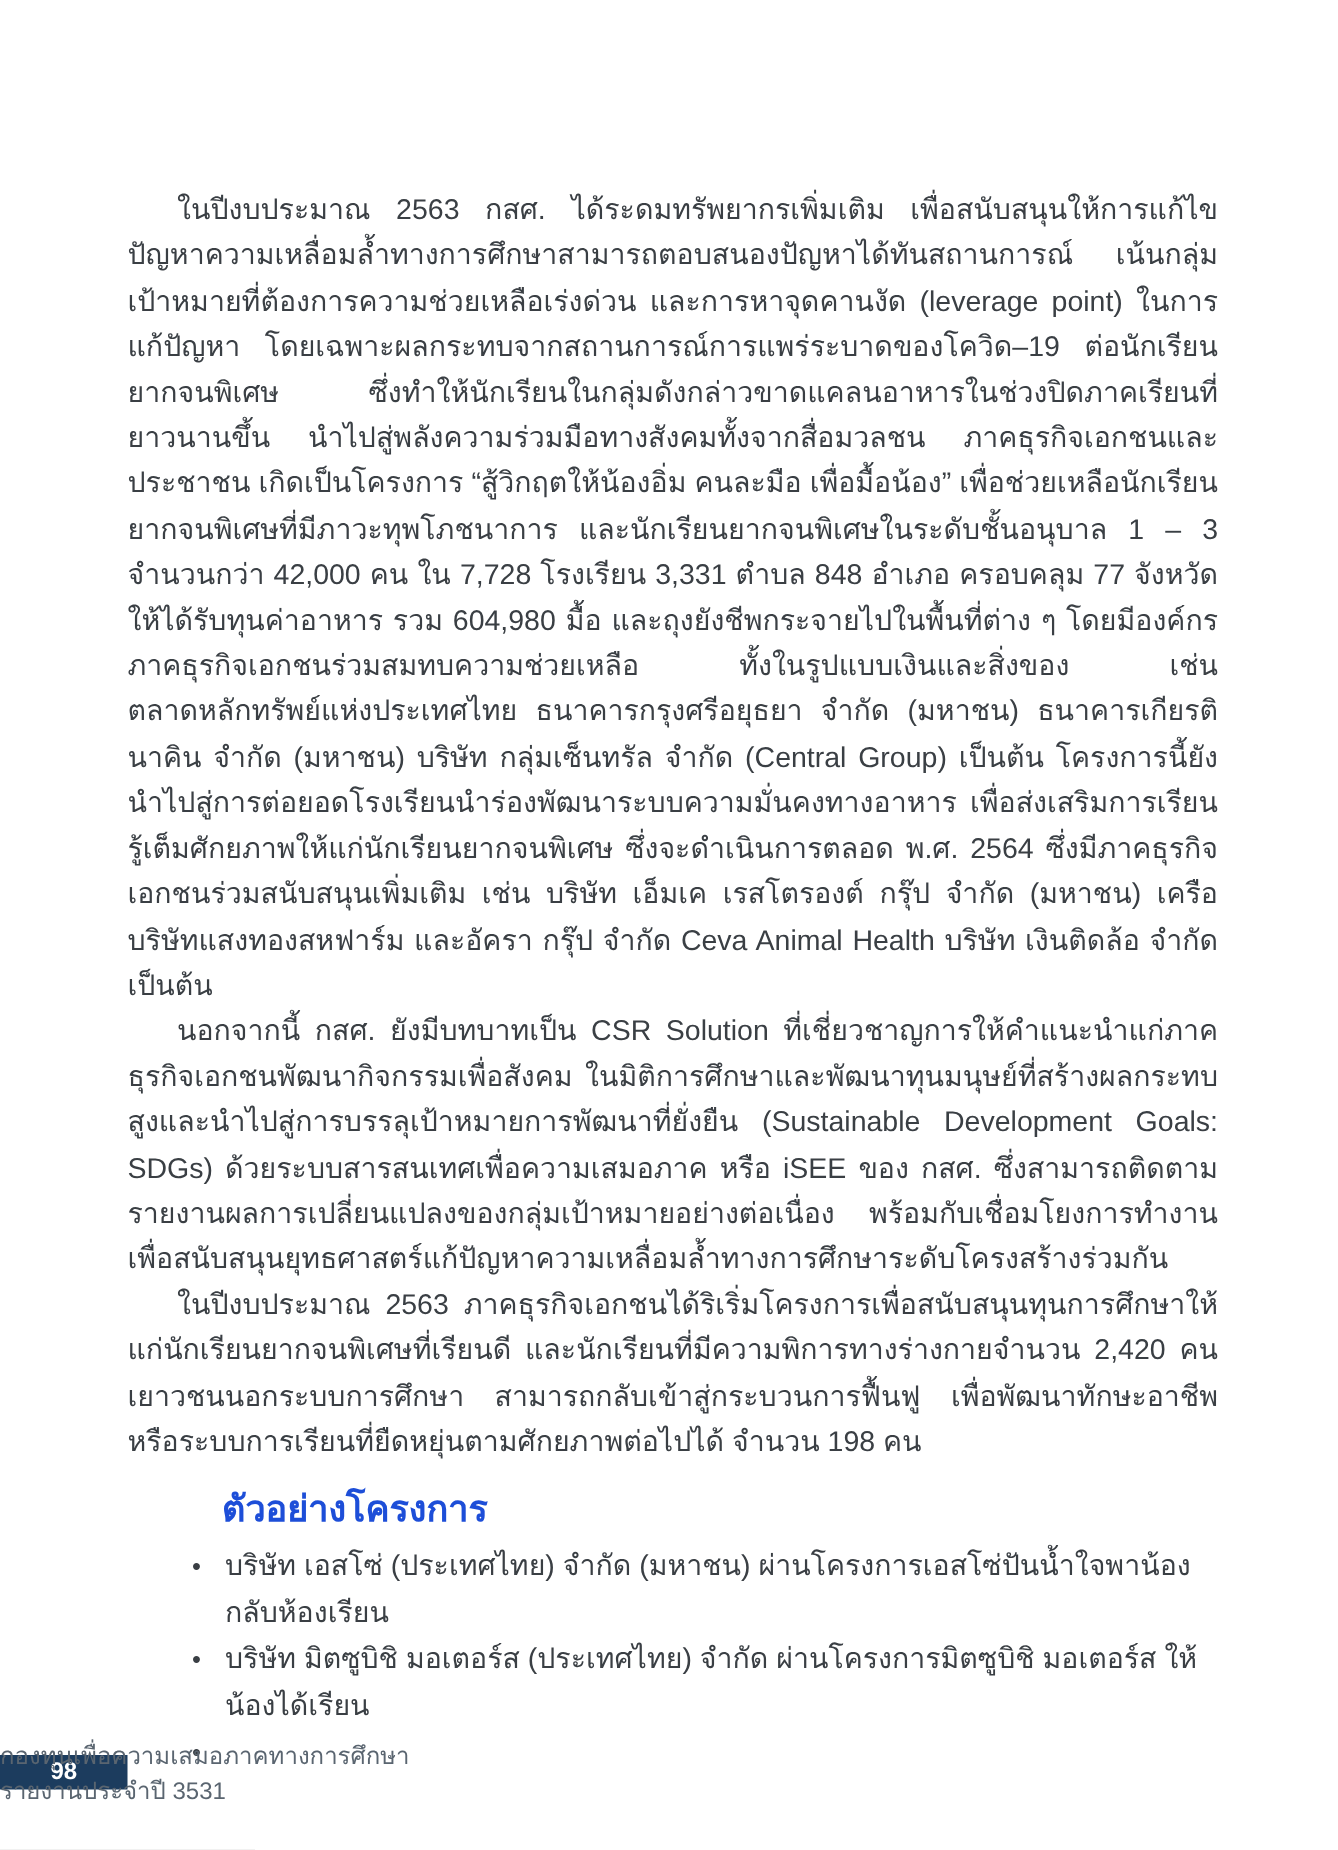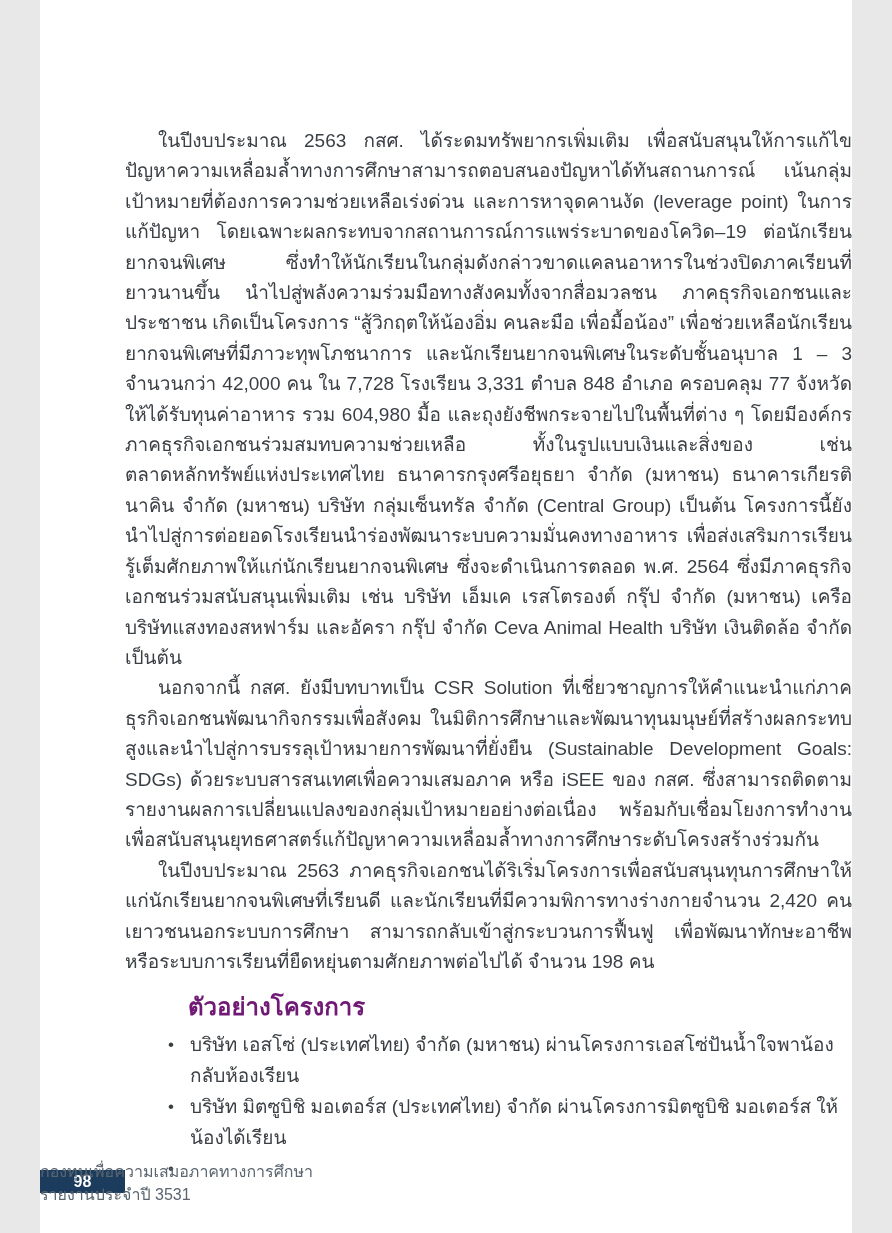--- a/index.html
+++ b/index.html
@@ -1,18 +1,18 @@
 <!DOCTYPE html>
 <html lang="th"><head>
 <meta charset="utf-8">
 <style>
   html, body { margin: 0; padding: 0; background: #e8e8e8; }
   .page {
     position: relative;
-    width: 812px;
+    width: 892px;
     height: 1233px;
     margin: 0 auto;
     background: #ffffff;
     overflow: hidden;
     font-family: "Liberation Sans", "DejaVu Sans", sans-serif;
     color: #3a3f44;
   }
   .body-text {
     position: absolute;
     left: 85px;
@@ -25,21 +25,21 @@
   .body-text p {
     margin: 0;
     text-indent: 33px;
   }
   .section { margin-top: 14px; }
   .section h2 {
     margin: 0 0 6px 63px;
     font-size: 24px;
     line-height: 32px;
     font-weight: bold;
-    color: #701a75;
+    color: #1d4ed8;
     text-align: left;
   }
   .project-list {
     list-style: none;
     margin: 0 0 0 43px;
     padding: 0;
     text-align: left;
   }
   .project-list li {
     position: relative;

